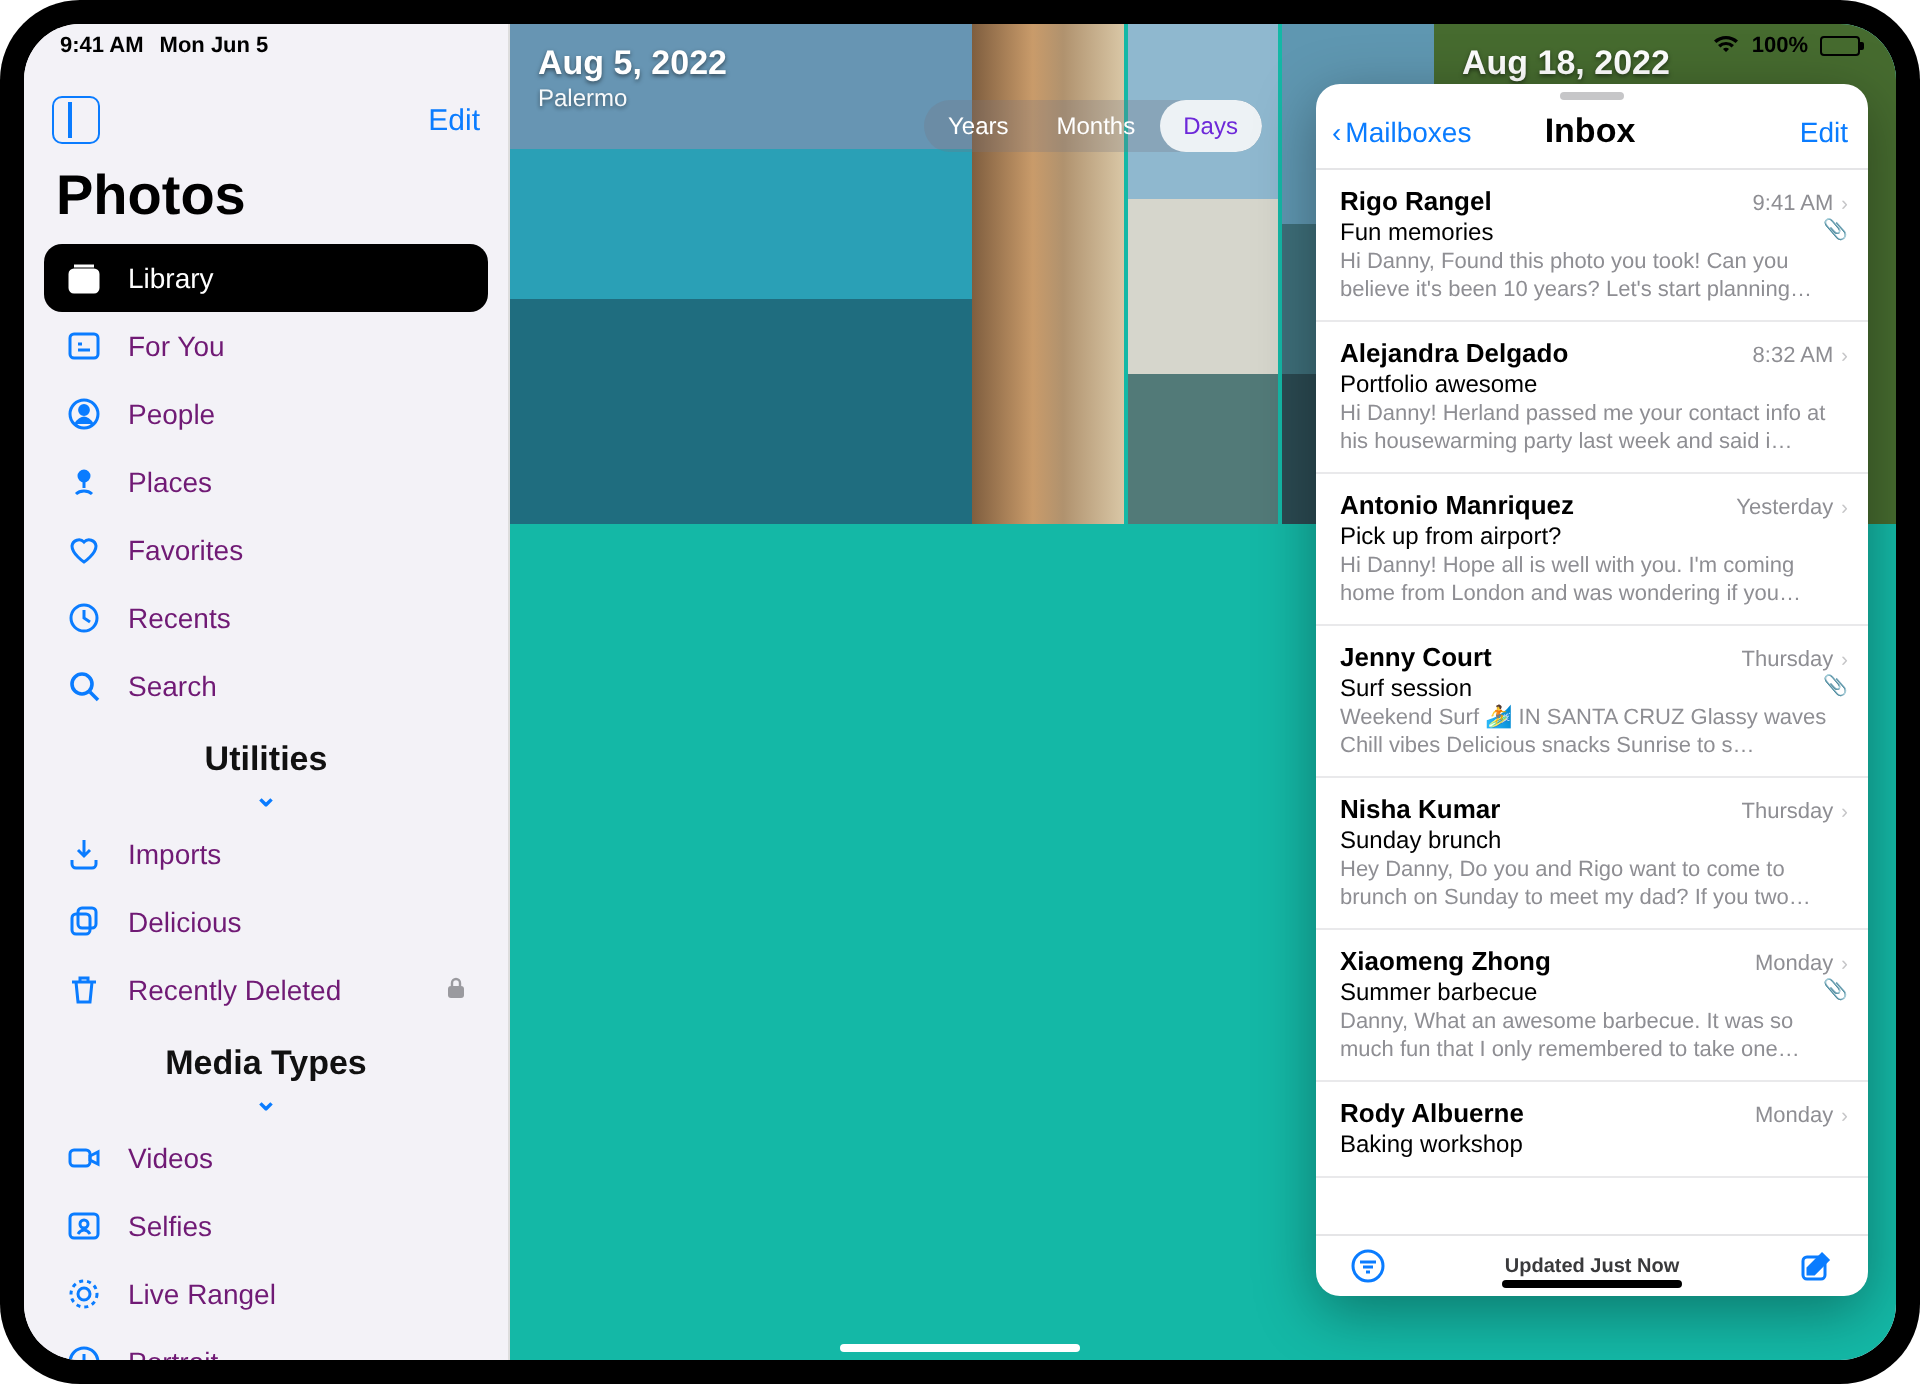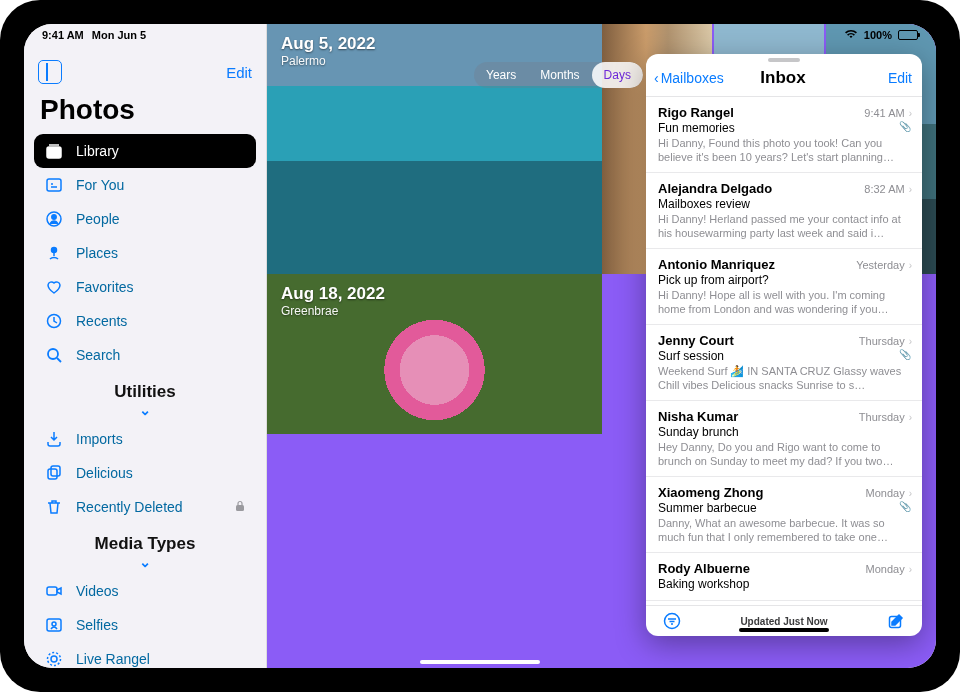--- a/index.html
+++ b/index.html
@@ -1,20 +1,20 @@
 <!DOCTYPE html>
 <html><head>
 <meta charset="utf-8">
 <style>
   * { box-sizing: border-box; margin: 0; padding: 0; font-family: -apple-system, "Helvetica Neue", Arial, sans-serif; }
   html, body { width: 960px; height: 692px; background: #fff; }
 
   .device {
     width: 960px; height: 692px; position: relative;
-    background: #000; border-radius: 40px; padding: 24px;
+    background: #000; border-radius: 40px; padding: 12px;
   }
   .screen {
     width: 100%; height: 100%; background: #f7f7f9; border-radius: 28px;
     position: relative; overflow: hidden;
   }
 
   
   .statusbar {
     position: absolute; top: 0; left: 0; right: 0; height: 22px;
     display: flex; justify-content: space-between; align-items: center;
@@ -35,37 +35,37 @@
     border-right: 1px solid #ddd; overflow: hidden;
   }
   .sb-top { display: flex; justify-content: space-between; align-items: center; padding: 0 4px 6px 4px; }
   .sb-toggle { width: 24px; height: 24px; border: 1.5px solid #0a7cff; border-radius: 5px; position: relative; }
   .sb-toggle::before { content: ""; position: absolute; left: 7px; top: 2px; bottom: 2px; width: 1.5px; background: #0a7cff; }
   .sb-edit { color: #0a7cff; font-size: 15px; }
   .sb-title { font-size: 28px; font-weight: 700; padding: 4px 6px 8px 6px; }
 
   .sb-item {
     display: flex; align-items: center; gap: 12px; padding: 7px 10px;
-    border-radius: 9px; font-size: 14px; color: #0369a1; cursor: pointer;
+    border-radius: 9px; font-size: 14px; color: #701a75; cursor: pointer;
   }
   .sb-item.active { background: #000000; color: #fff; }
   .sb-item.active .sb-icon svg { stroke: #fff; fill: #fff; }
   .sb-icon { width: 20px; height: 20px; display: flex; align-items: center; justify-content: center; color: #0a7cff; }
   .sb-section {
     display: flex; justify-content: space-between; align-items: center;
     padding: 10px 10px 4px 10px; font-size: 17px; font-weight: 700; color: #111; cursor: pointer; flex-direction: column;
   }
   .chev-down { color: #0a7cff; font-size: 14px; }
   .lock-icon { margin-left: auto; color: #9a9a9f; }
 
   
   .main {
-    flex: 1; position: relative; background: #8b5cf6;
+    flex: 1; position: relative; background: #14b8a6;
     display: grid; grid-template-rows: 250px 160px 1fr;
-    grid-template-columns: 1fr 1fr; gap: 0;
+    grid-template-columns: 1fr 1fr 1fr; gap: 0;
   }
   .tile { position: relative; overflow: hidden; }
   .tile-label {
     position: absolute; left: 14px; top: 10px; color: #fff;
     text-shadow: 0 1px 2px rgba(0,0,0,0.5);
   }
   .tile-date { font-size: 17px; font-weight: 700; }
   .tile-loc { font-size: 12px; opacity: 0.95; }
 
   .sea {
@@ -348,21 +348,21 @@
               <span class="msg-time">9:41 AM <span class="chev-right">›</span></span>
             </div>
             <div class="msg-subject">Fun memories <span class="attach-icon" style="float:right">📎</span></div>
             <div class="msg-preview">Hi Danny, Found this photo you took! Can you believe it's been 10 years? Let's start planning…</div>
           </div>
           <div class="msg">
             <div class="msg-row1">
               <span class="msg-sender">Alejandra Delgado</span>
               <span class="msg-time">8:32 AM <span class="chev-right">›</span></span>
             </div>
-            <div class="msg-subject">Mailboxes review</div>
+            <div class="msg-subject">Portfolio awesome</div>
             <div class="msg-preview">Hi Danny! Herland passed me your contact info at his housewarming party last week and said i…</div>
           </div>
           <div class="msg">
             <div class="msg-row1">
               <span class="msg-sender">Antonio Manriquez</span>
               <span class="msg-time">Yesterday <span class="chev-right">›</span></span>
             </div>
             <div class="msg-subject">Pick up from airport?</div>
             <div class="msg-preview">Hi Danny! Hope all is well with you. I'm coming home from London and was wondering if you…</div>
           </div>

